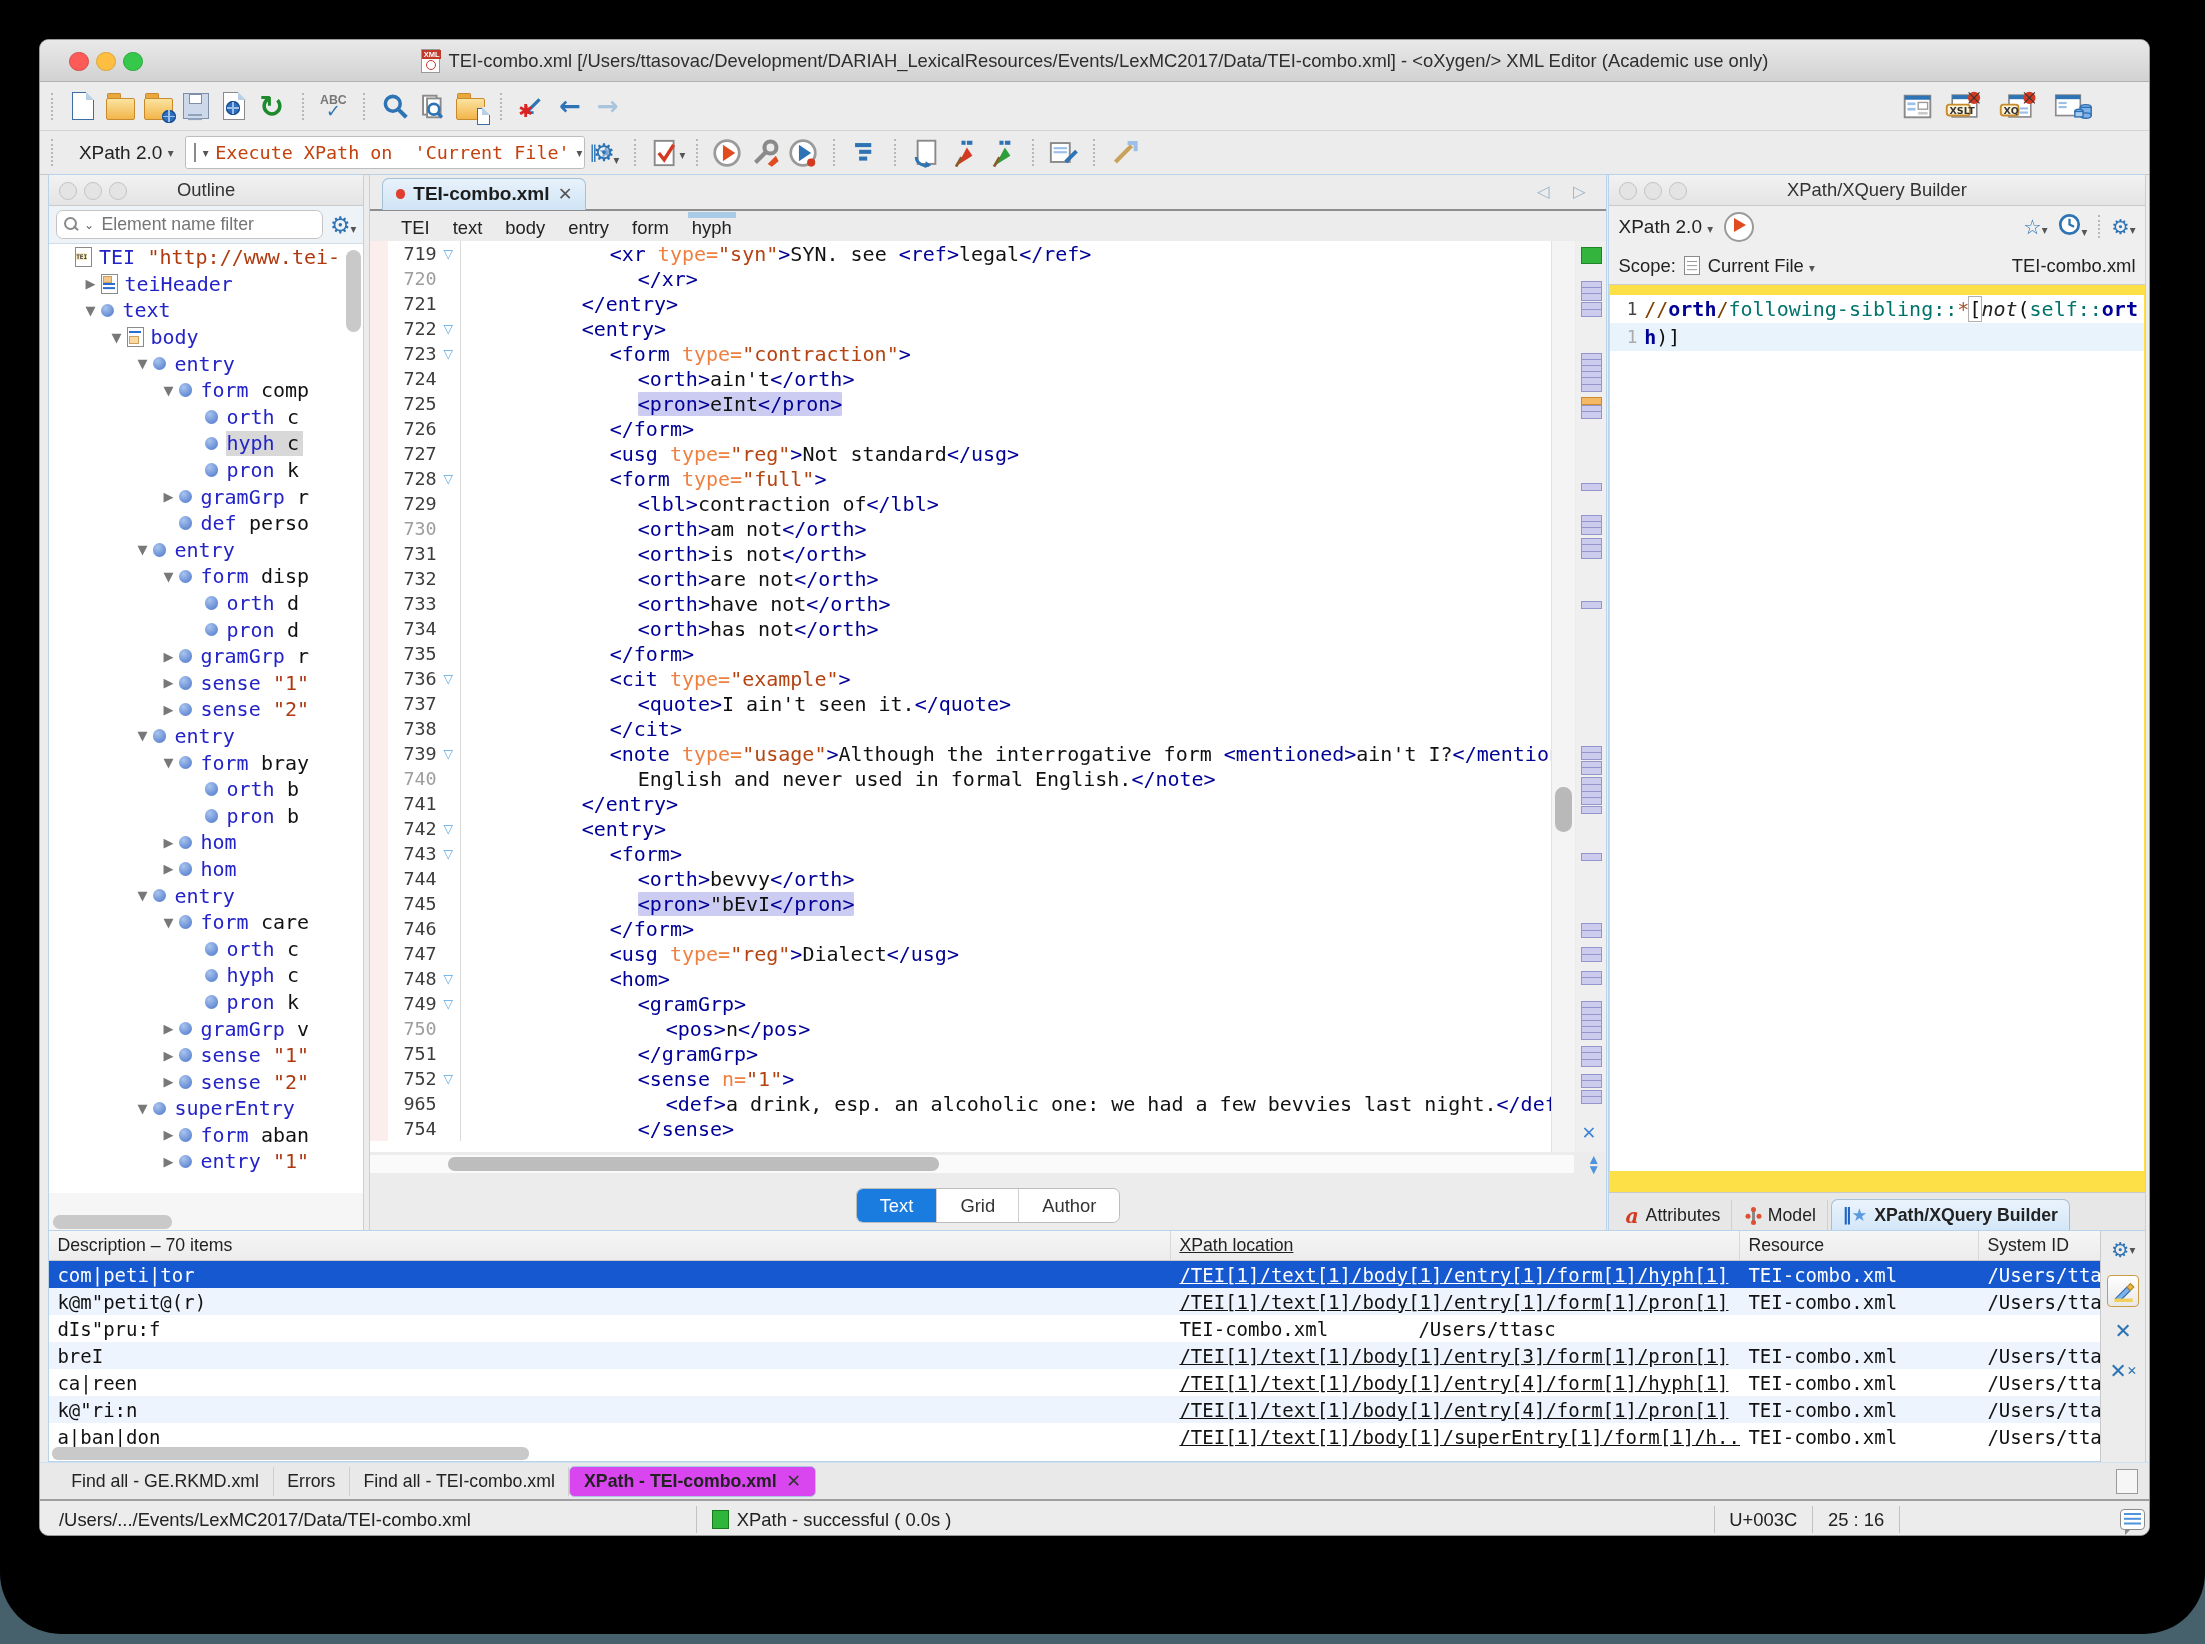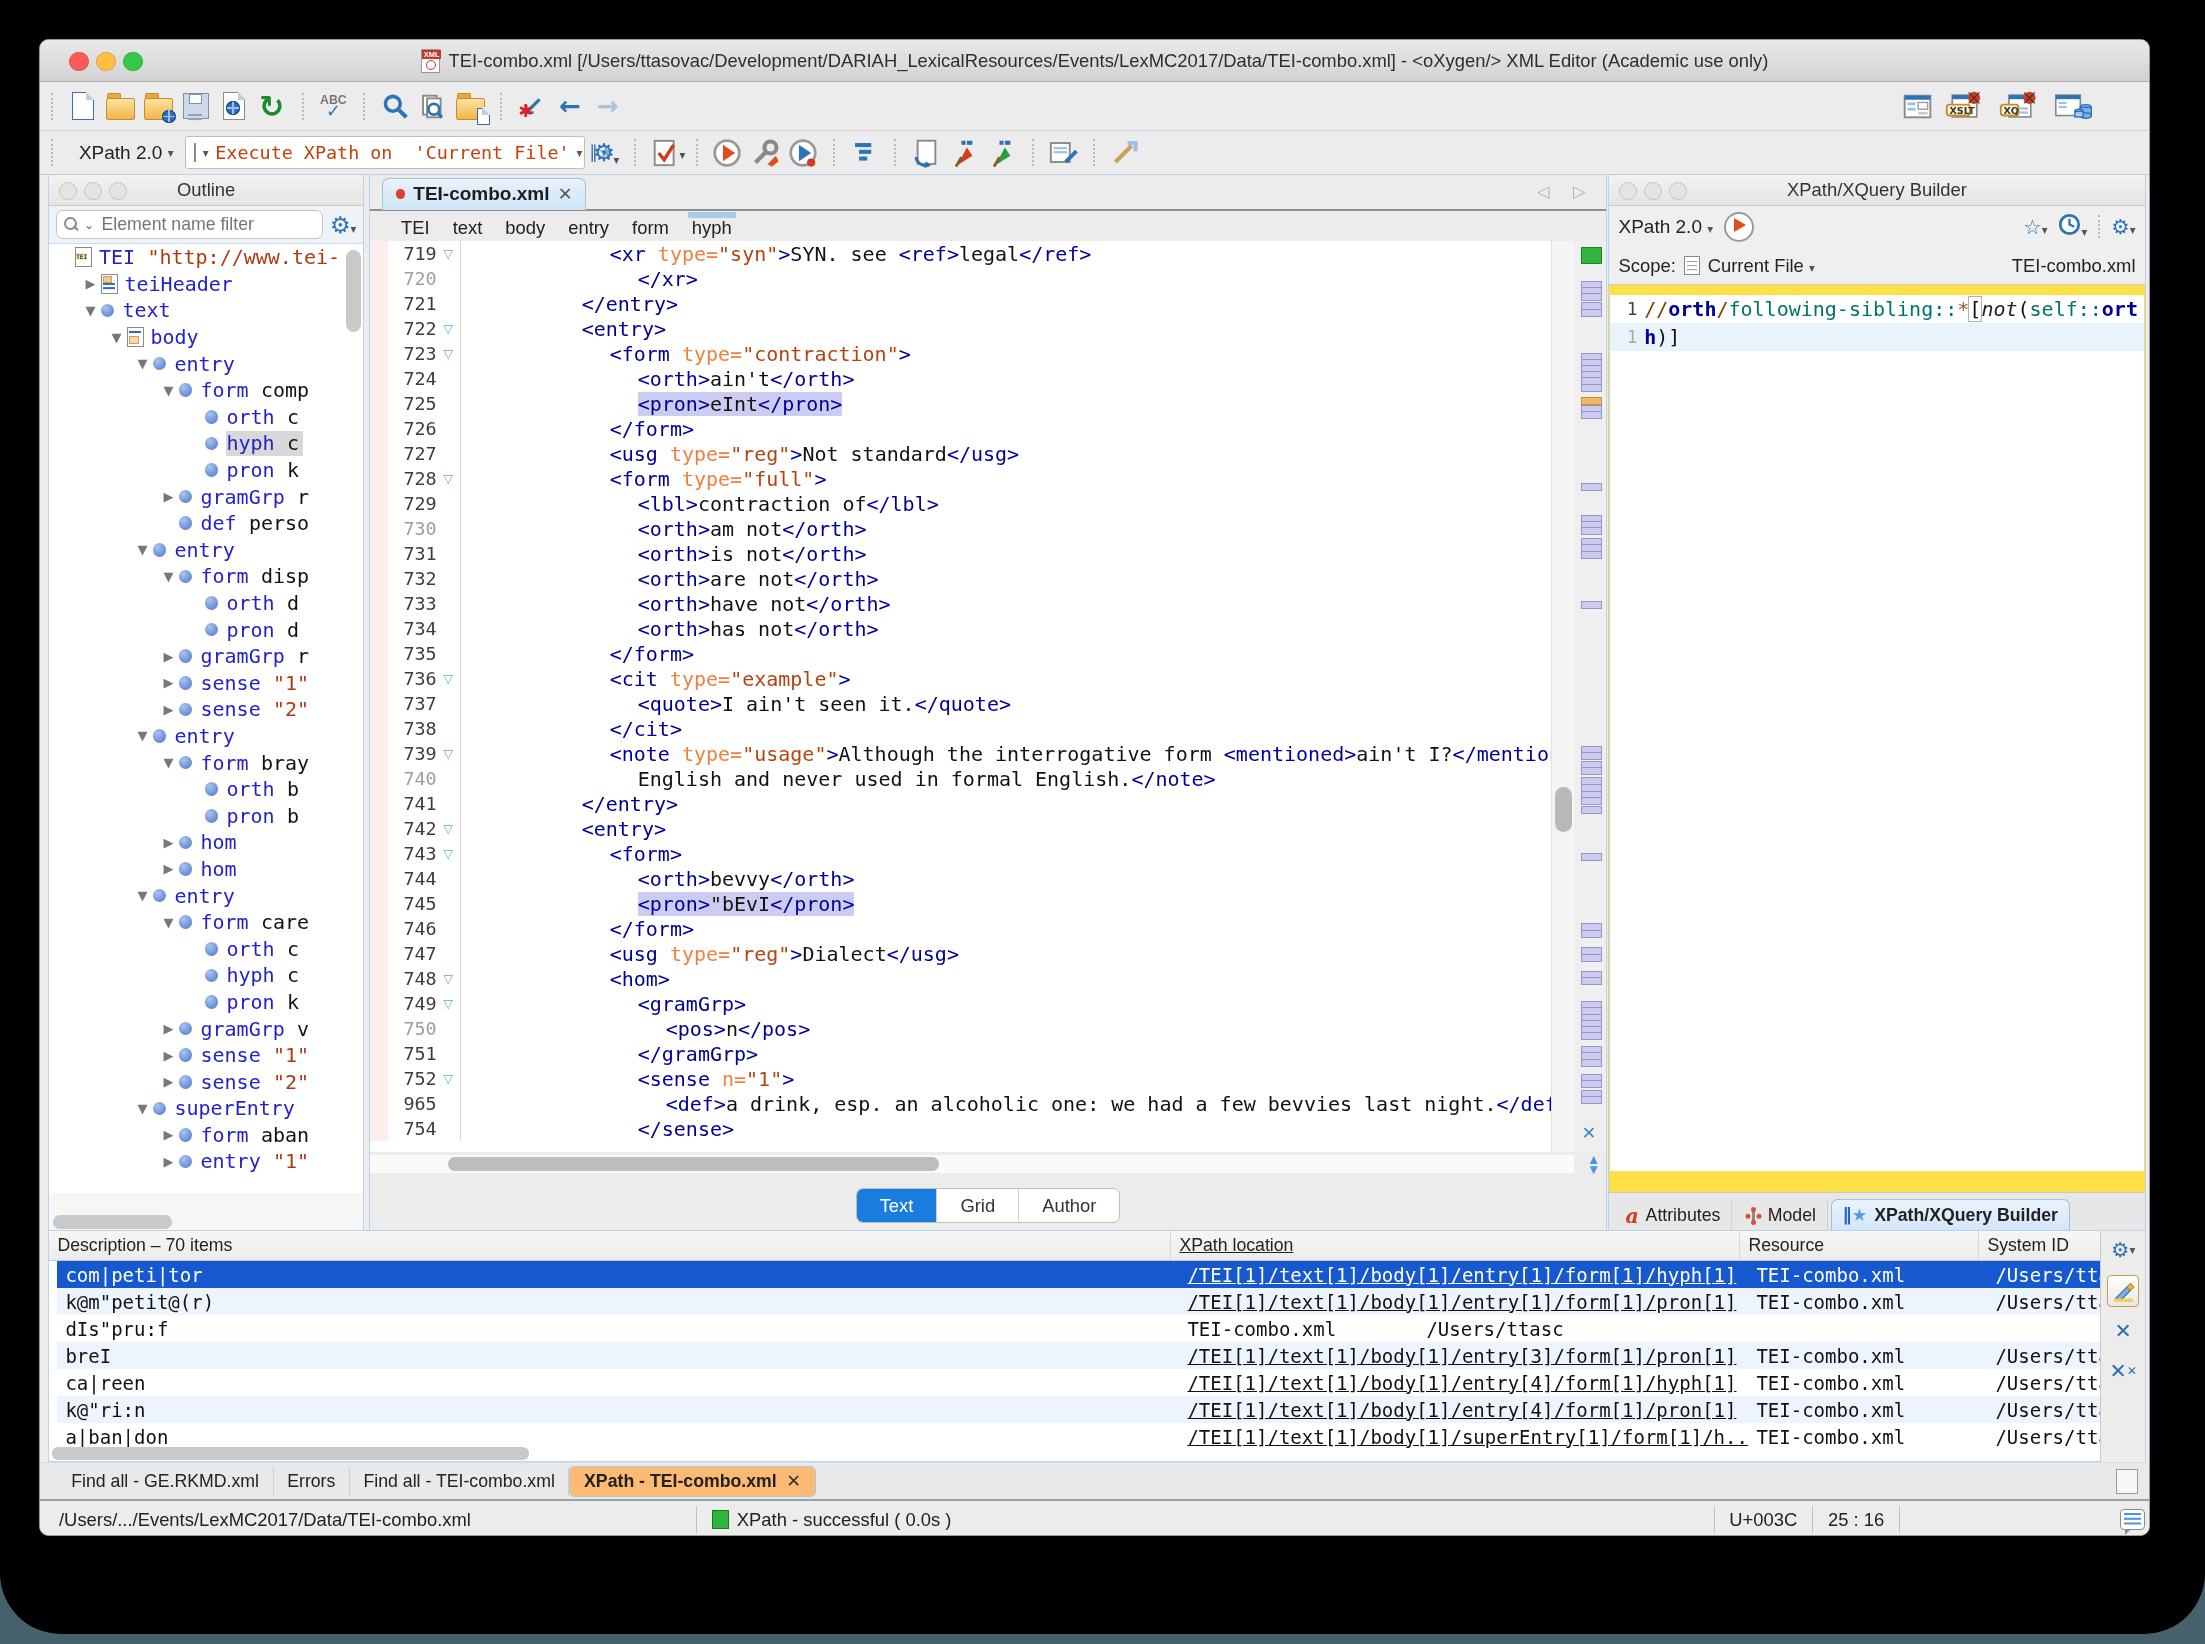--- a/index.html
+++ b/index.html
@@ -150,34 +150,34 @@
      box-shadow:-5.5px 6.8px 0 #e05030,5.5px 6.8px 0 #e05030,0 13px 0 #e05030;}
 
   
   #results{left:8.2px;top:1190px;width:2096px;height:230px;background:#fff;}
   .rhead{height:29px;background:linear-gradient(#f6f6f6,#ececec);border-bottom:0.7px solid #c9c9c9;display:flex;font-size:17.7px;color:#222;align-items:center;}
   .rc{padding-left:8.2px;box-sizing:border-box;flex:0 0 auto;border-right:0.7px solid #d8d8d8;height:100%;display:flex;align-items:center;}
   .rc.c1{width:1122px;}
   .rc.c2{width:569px;text-decoration:underline;}
   .rc.c3{width:239px;}
   .rc.c4{width:123px;border-right:none;flex:1 1 auto;}
-  .rrow{height:27px;display:flex;align-items:center;font-family:"DejaVu Sans Mono",monospace;font-size:19px;color:#111;margin-left:8px;}
+  .rrow{height:27px;display:flex;align-items:center;font-family:"DejaVu Sans Mono",monospace;font-size:19px;color:#111;}
   .rrow:nth-child(even){background:#eef4fd;}
   .rrow.sel{background:#1558cf;color:#fff;}
   .rrow .rc{border-right:none;overflow:hidden;white-space:nowrap;}
   .rsidebar{position:absolute;right:0;top:0;width:44px;height:229px;background:#ececec;border-left:0.7px solid #c9c9c9;
             display:flex;flex-direction:column;align-items:center;padding-top:4.1px;gap:9.5px;}
   .rsico{width:30px;height:30px;display:flex;align-items:center;justify-content:center;font-size:20.5px;color:#2e74b5;}
   .rsico.pen{background:linear-gradient(#fff,#e8e8e8);border:0.7px solid #c99c45;border-radius:4.1px;}
   .rhsb{position:absolute;left:2.7px;bottom:1.4px;width:477px;height:12.3px;background:#c9c9c9;border-radius:6.1px;}
 
   
   #btabs{position:absolute;left:0;right:0;top:1422px;height:37px;background:#e9e9e9;border-top:1.4px solid #cfe0ee;display:flex;align-items:center;padding-left:17.7px;}
   .ftab{padding:4.1px 13.6px;font-size:17.7px;color:#222;border-right:0.7px solid #cfcfcf;display:flex;gap:9.5px;align-items:center;}
-  .ftab.on{background:#fdba74;border:0.7px solid #a9c8e2;border-radius:5.5px;font-weight:bold;}
+  .ftab.on{background:#d946ef;border:0.7px solid #a9c8e2;border-radius:5.5px;font-weight:bold;}
   .ftab .x{color:#333;font-weight:bold;}
   .btright{margin-left:auto;margin-right:11px;width:20.5px;height:23px;background:#f6f6f6;border:0.7px solid #9a9a9a;}
 
   
   #status{position:absolute;left:0;right:0;top:1459px;height:37px;background:#ececec;border-top:2px solid #9f9f9f;
           display:flex;align-items:center;font-size:18.4px;color:#222;}
   .stpath{margin-left:19px;}
   .stdiv{width:0.7px;height:27px;background:#c2c2c2;margin:0 15px;}
   .stgrn{width:15px;height:17.7px;background:#2fb53a;border:0.7px solid #187a20;margin-right:8.2px;}
   .stmsg{display:flex;align-items:center;}

